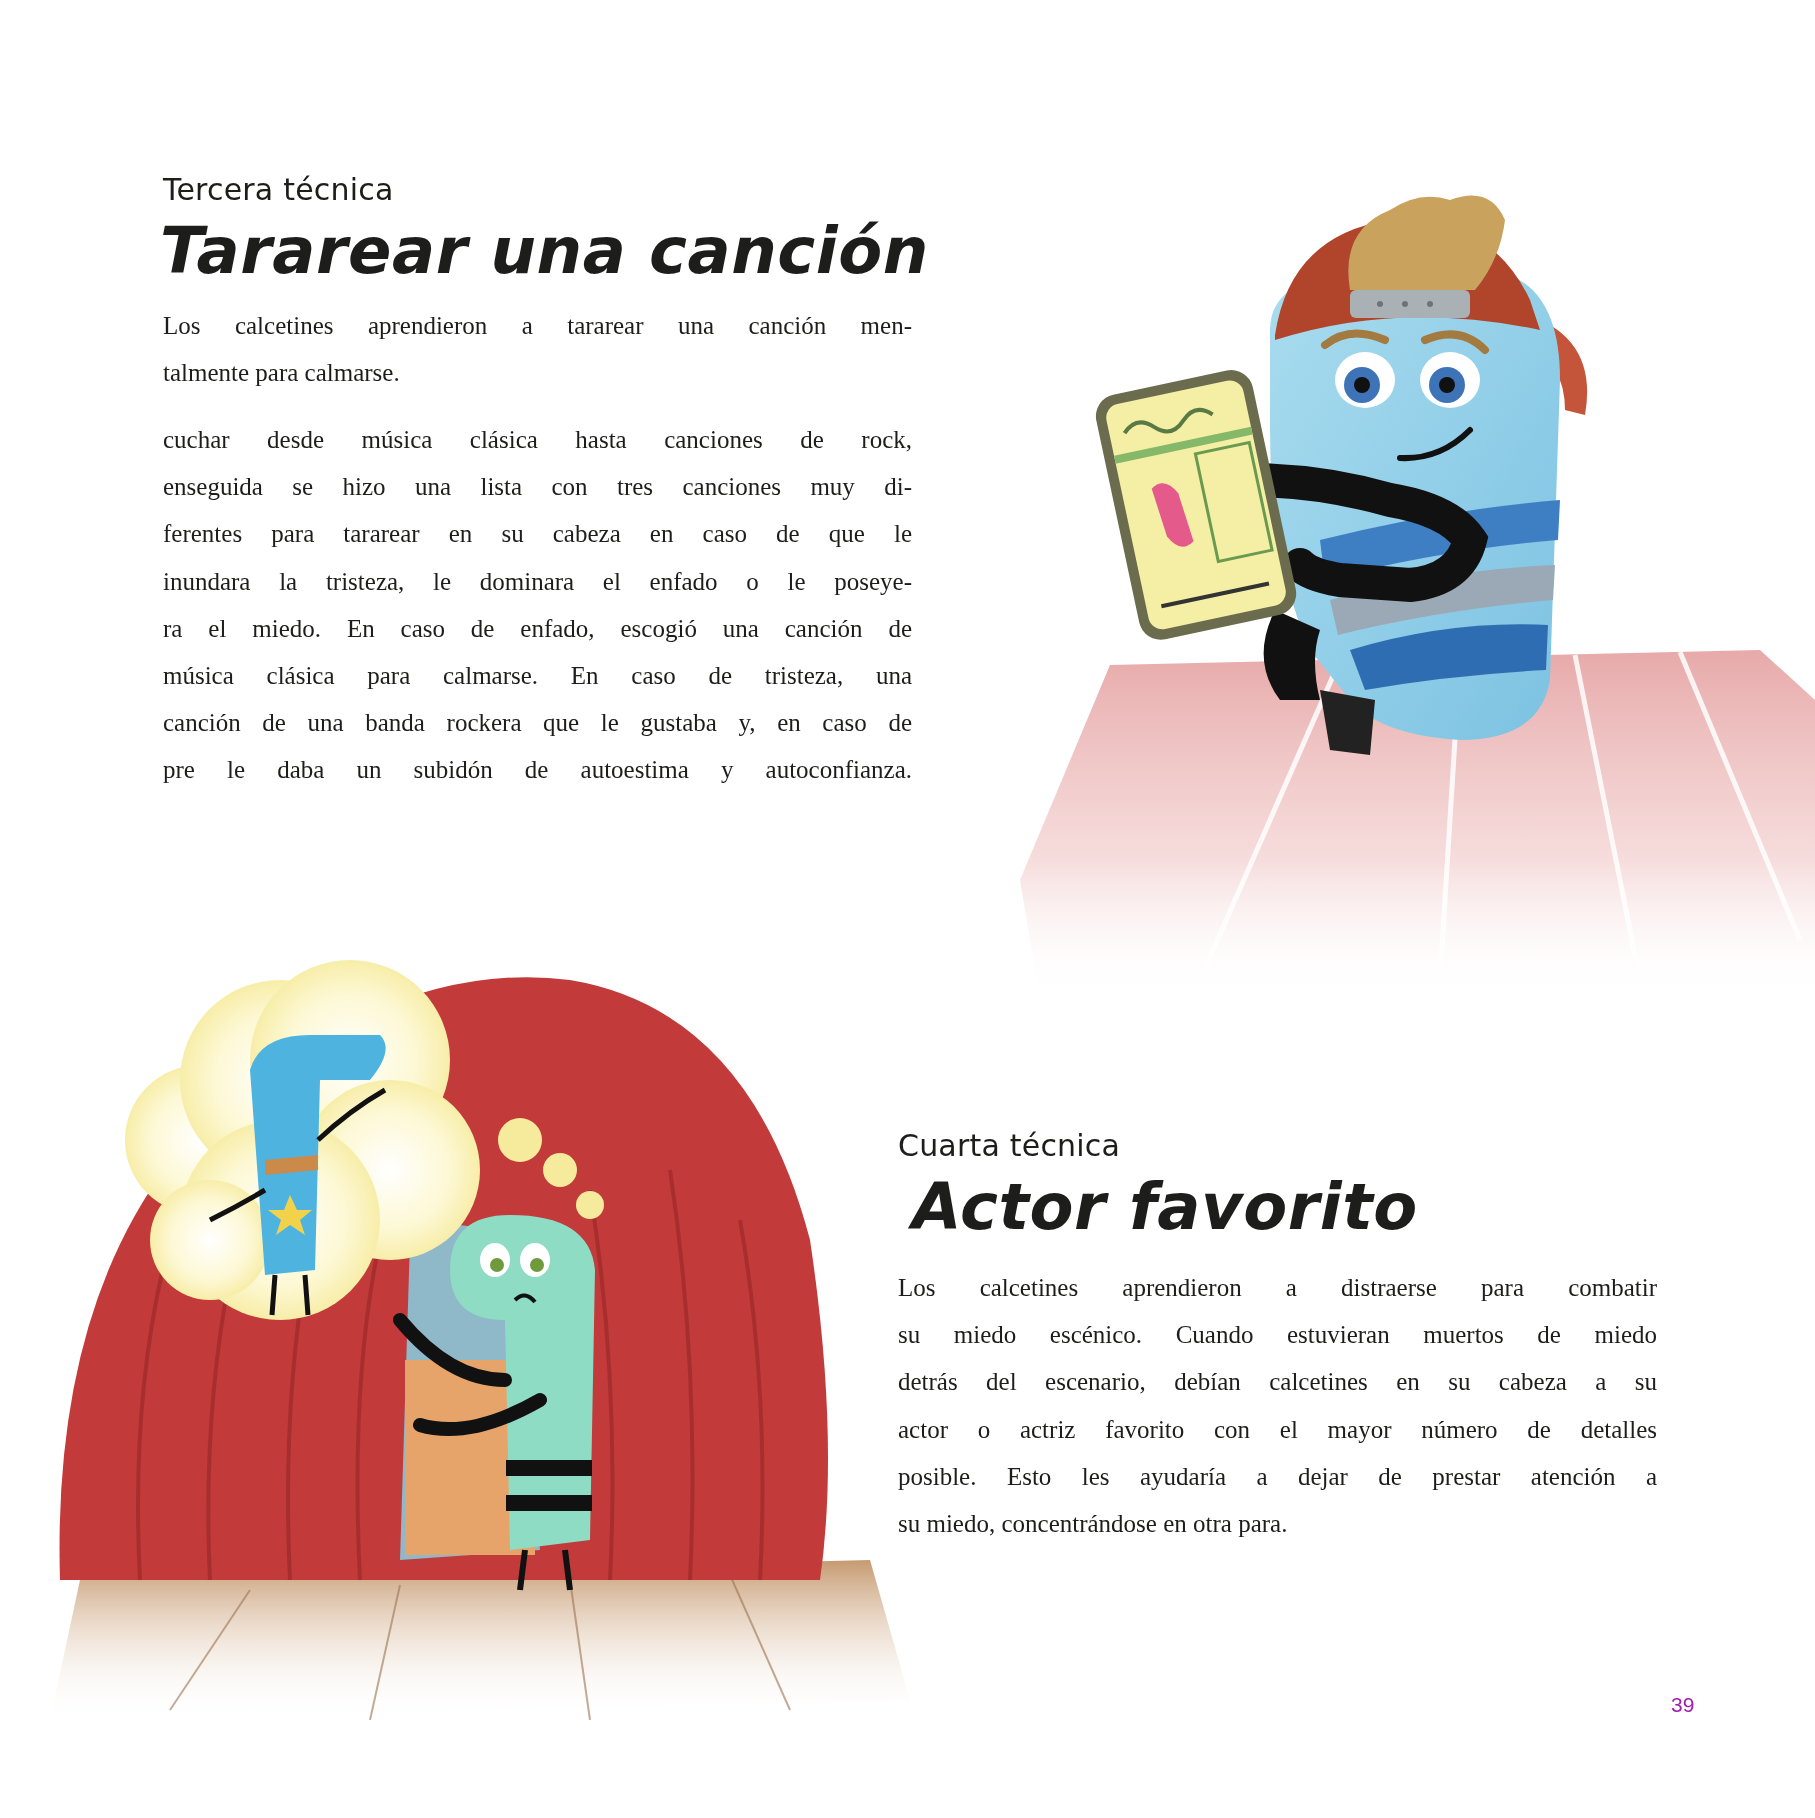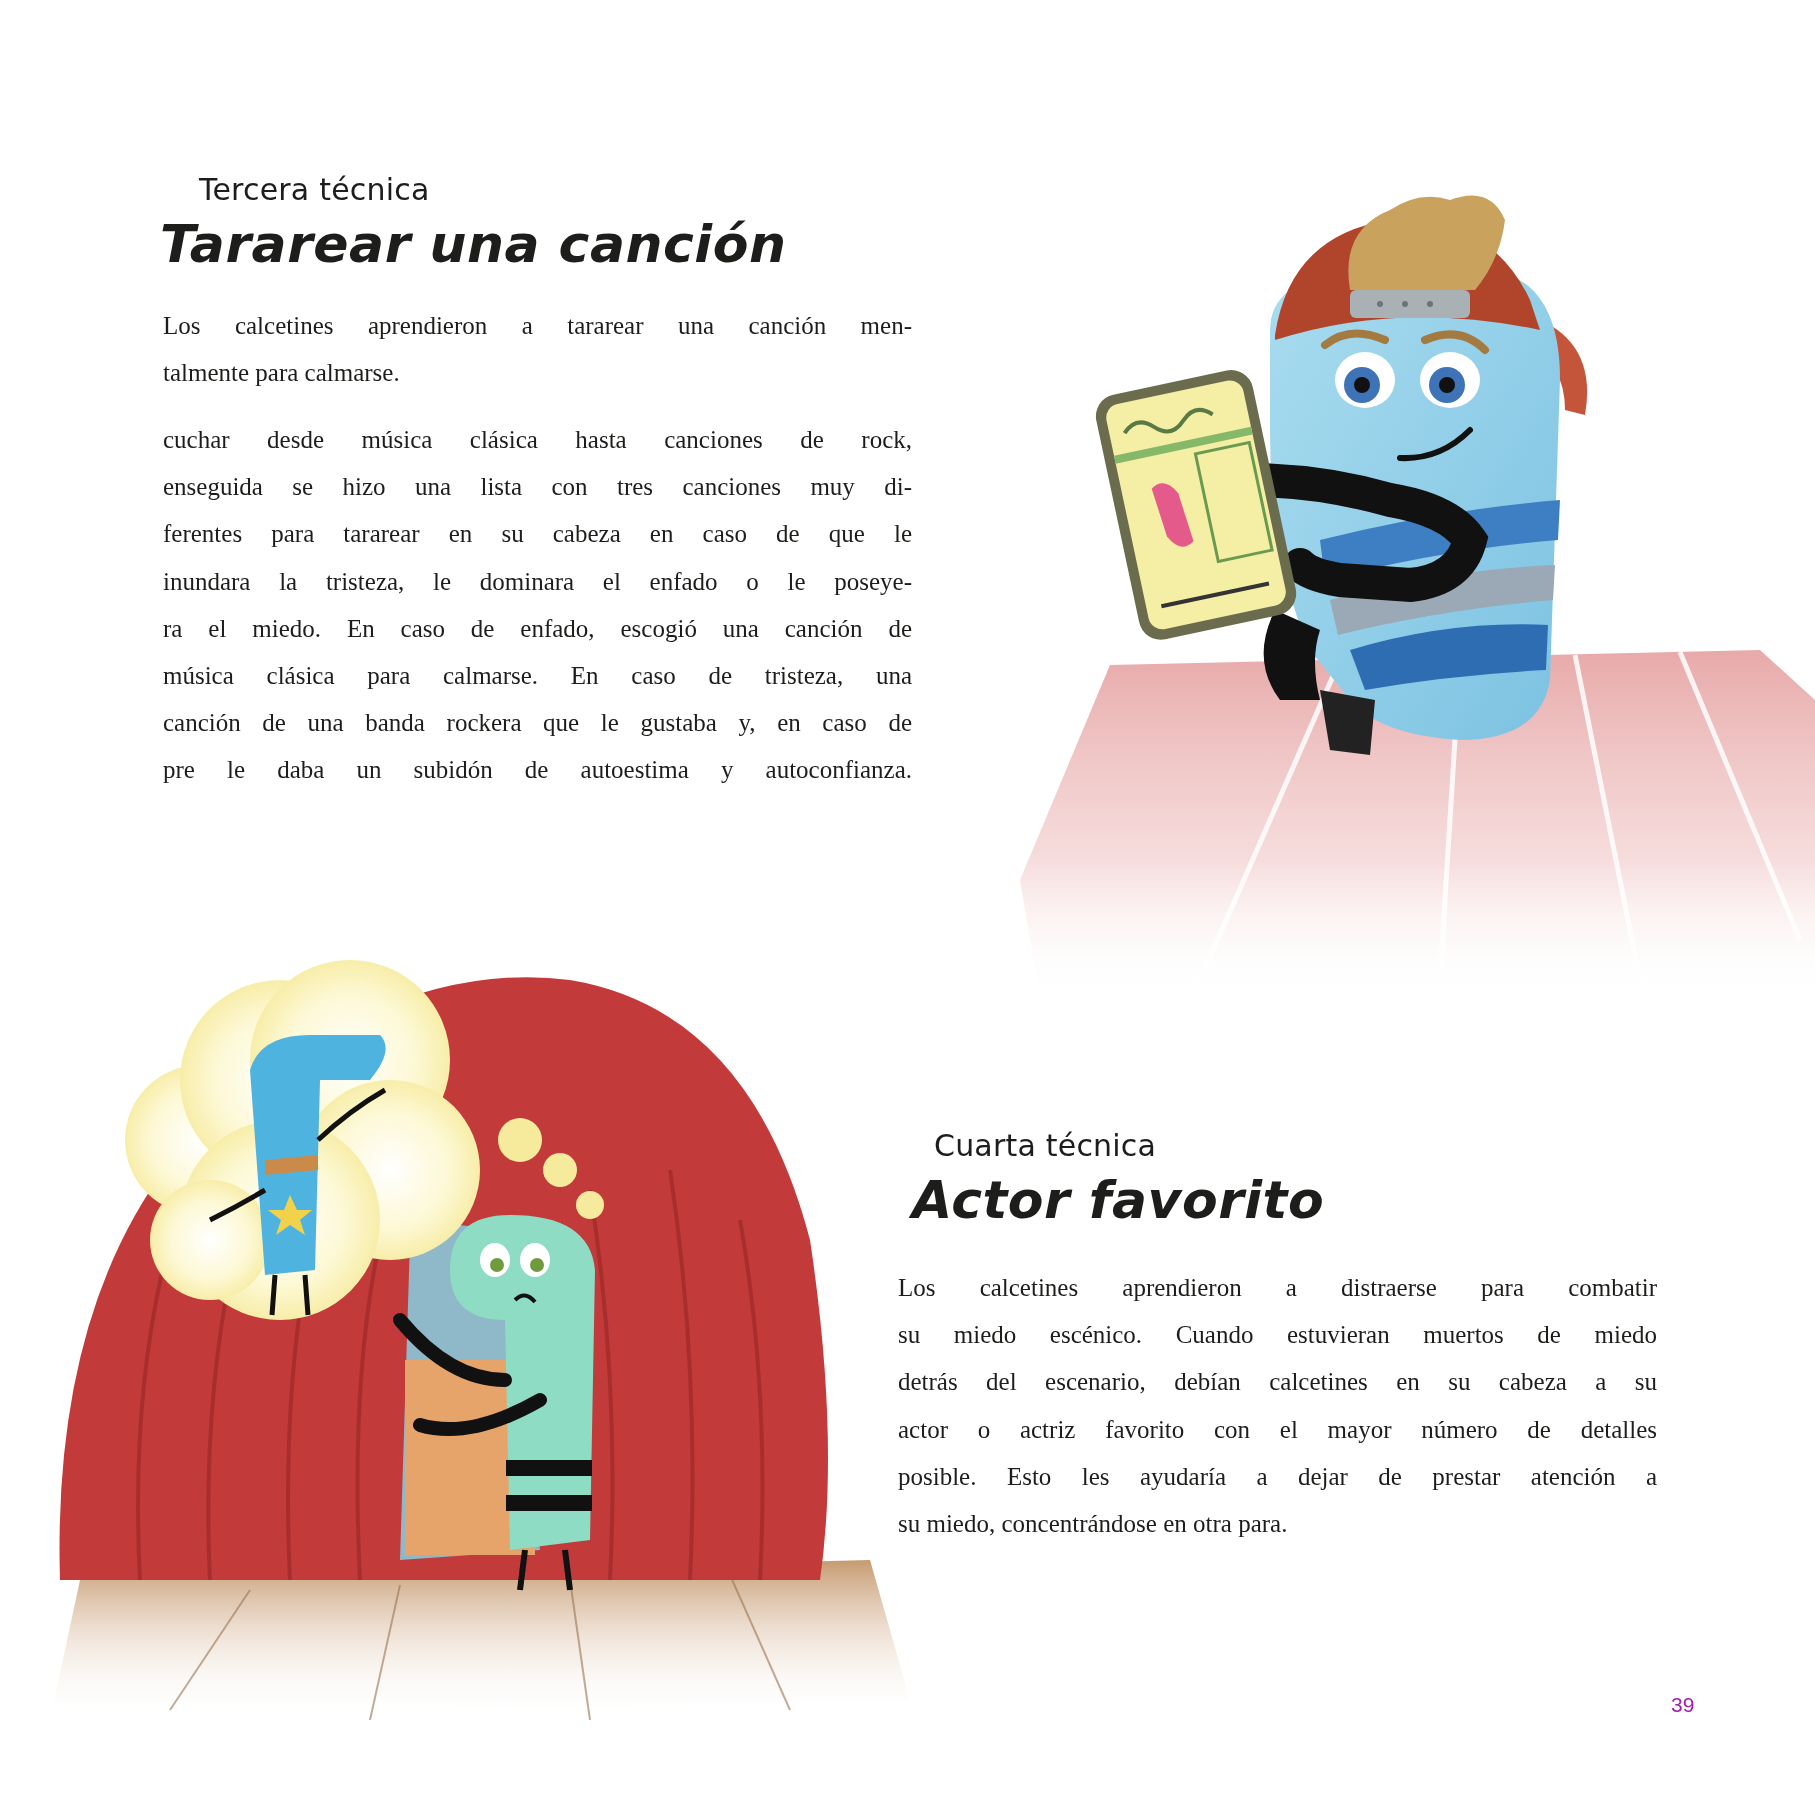--- a/index.html
+++ b/index.html
@@ -1,20 +1,20 @@
 <!DOCTYPE html>
 <html><head>
 <meta charset="utf-8">
 <style>
   html, body { margin:0; padding:0; background:#ffffff; }
   body { width:1815px; height:1818px; position:relative; overflow:hidden;
          font-family:"DejaVu Sans", sans-serif; color:#1d1d1b; }
   .subtitle { position:absolute; font-family:"DejaVu Sans", sans-serif; font-size:30px;
-              font-weight:normal; letter-spacing:0.2px; color:#1d1d1b; white-space:nowrap;margin-left:36px; }
-  .title { position:absolute; font-family:"DejaVu Sans", sans-serif; font-size:52px;
+              font-weight:normal; letter-spacing:0.2px; color:#1d1d1b; white-space:nowrap; }
+  .title { position:absolute; font-family:"DejaVu Sans", sans-serif; font-size:64px;
            font-weight:bold; font-style:italic; letter-spacing:0.5px; color:#1d1d1b; white-space:nowrap; }
   .para { position:absolute; font-family:Liberation Serif, serif; font-size:25px;
           line-height:47.2px; text-align:justify; color:#1d1d1b; margin:0; }
   .para .ln { display:block; text-align:justify; text-align-last:justify; white-space:nowrap; height:47.2px; }
   .para .ln.last { text-align-last:left; }
   .pagenum { position:absolute; font-family:"Liberation Sans", sans-serif; font-size:21px; color:#a21caf; }
   .illus { position:absolute; }
 </style>
 </head>
 <body>

